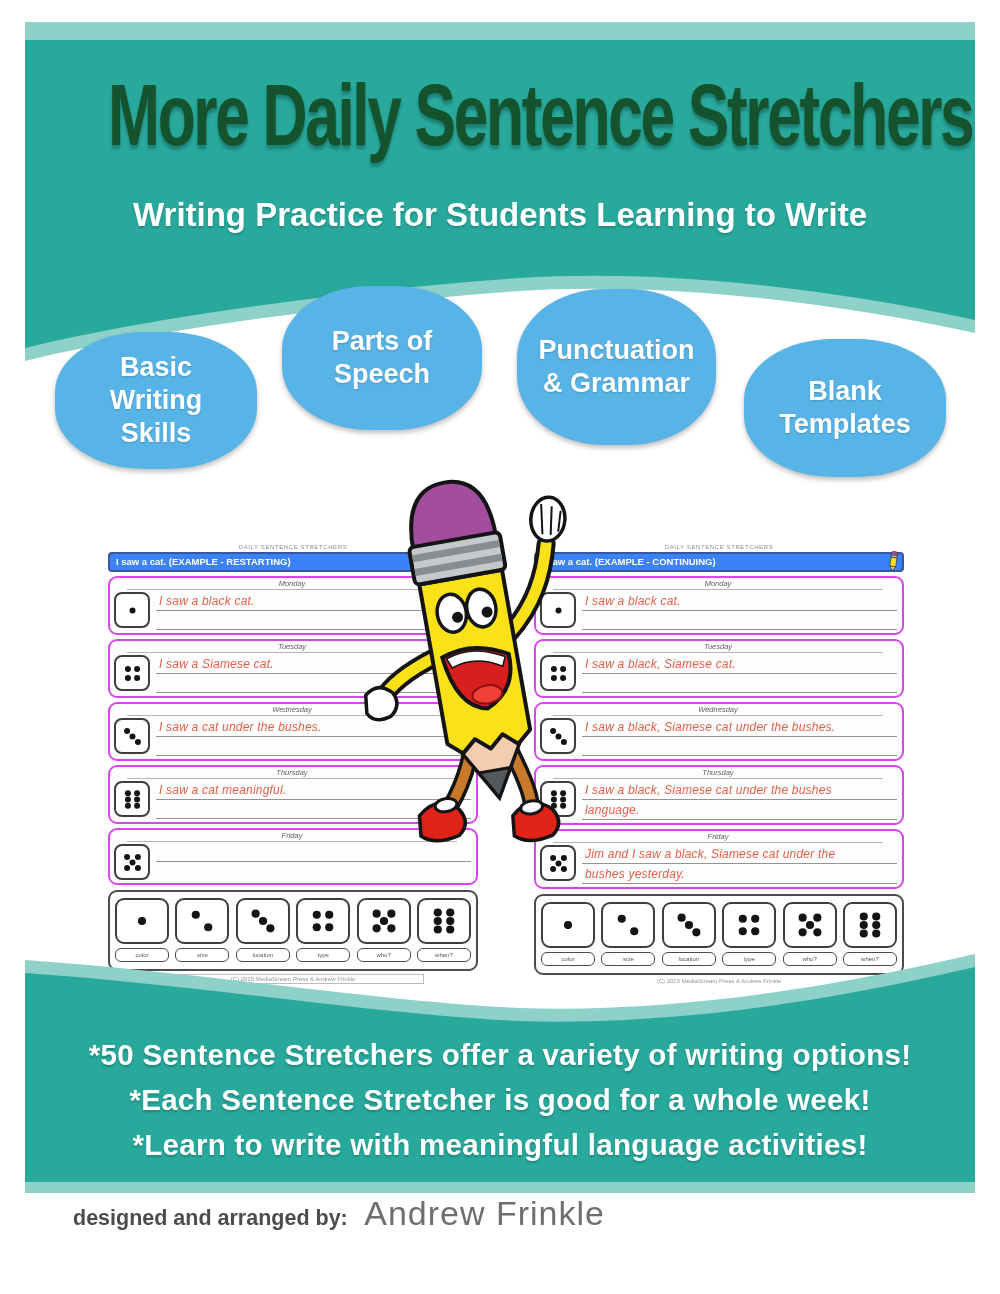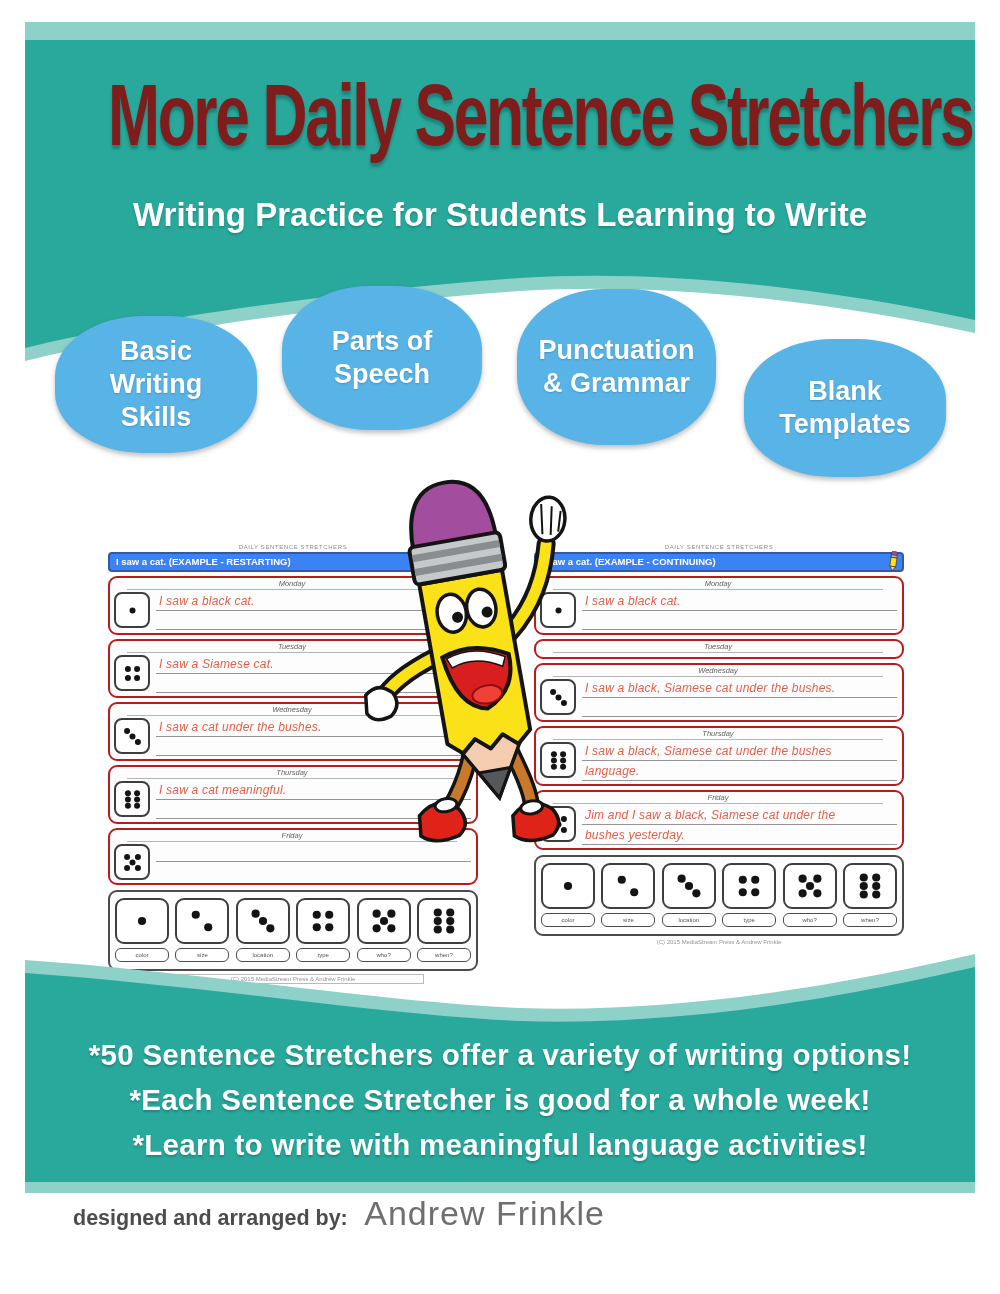--- a/index.html
+++ b/index.html
@@ -2,46 +2,46 @@
 <html><head>
 <meta charset="utf-8">
 <style>
   html,body{margin:0;padding:0;background:#ffffff;}
   #cover{position:relative;width:1000px;height:1294px;background:#ffffff;overflow:hidden;
          font-family:"Liberation Sans",sans-serif;}
   svg{display:block;}
   .abs{position:absolute;}
 
   
-  #title{top:70px;left:0;width:1000px;text-align:center;color:#7f1d1d;font-weight:bold;
+  #title{top:70px;left:0;width:1000px;text-align:center;color:#14532d;font-weight:bold;
          font-size:78px;letter-spacing:-3px;white-space:nowrap;}
   #title span{display:inline-block;transform:scaleX(0.80) scaleY(1.12);transform-origin:center;
          text-shadow:0 3px 3px rgba(0,60,55,.35);}
   #subtitle{top:196px;left:0;width:1000px;text-align:center;color:#ffffff;font-weight:bold;
          font-size:33px;text-shadow:0 2px 2px rgba(0,60,55,.25);}
 
   
   .bubble{border-radius:44%;background:#58b3e6;display:flex;align-items:center;justify-content:center;
           text-align:center;color:#ffffff;font-weight:bold;font-size:27px;line-height:1.22;
           white-space:pre-line;box-shadow:0 3px 5px rgba(0,0,0,.25);
           text-shadow:0 1px 2px rgba(0,0,0,.18);}
-  #bubble-1{left:55px;top:316px;width:202px;height:137px;}
+  #bubble-1{left:55px;top:332px;width:202px;height:137px;}
   #bubble-2{left:282px;top:286px;width:200px;height:144px;}
   #bubble-3{left:517px;top:289px;width:199px;height:156px;}
   #bubble-4{left:744px;top:339px;width:202px;height:138px;}
 
   
   .sheet{width:370px;background:#ffffff;}
   #sheet-left{left:108px;top:544px;}
   #sheet-right{left:534px;top:544px;}
   .ws-top{font-size:6px;color:#8a8a8a;letter-spacing:.6px;text-align:center;margin-bottom:2px;}
   .ws-bar{position:relative;height:16px;background:#3b82f6;border:2px solid #35589e;border-radius:4px;
           color:#ffffff;font-size:9.5px;font-weight:bold;line-height:16px;padding:0 6px;}
   .ws-bar .mini-pencil{position:absolute;right:3px;top:-3px;}
-  .ws-day{margin-top:4px;border:2px solid #b91c1c;border-radius:9px;background:#fdfdfd;
+  .ws-day{margin-top:4px;border:2px solid #d946ef;border-radius:9px;background:#fdfdfd;
           padding:1px 5px 3px 3px;}
   .ws-dayname{text-align:center;font-size:7.5px;color:#5f5f5f;font-style:italic;
           border-bottom:1px solid #b5b5b5;margin:0 14px 1px 14px;padding-bottom:1px;}
   .ws-row{display:flex;align-items:flex-start;}
   .ws-die{width:32px;height:32px;border:2.5px solid #3e3e3e;border-radius:8px;background:#ffffff;
           margin:1px 6px 0 1px;flex:0 0 auto;display:flex;align-items:center;justify-content:center;}
   .ws-die svg{width:25px;height:25px;}
   .ws-lines{flex:1;}
   .ws-line{border-bottom:1.6px solid #949494;min-height:18px;}
   .ws-line.second{min-height:16px;}
@@ -270,20 +270,34 @@
             </svg>
           </div>
         <div class="ws-lines">
           <div class="ws-line"><span class="sentence">I saw a black cat.</span></div>
           <div class="ws-line second"><span class="sentence"></span></div>
         </div>
       </div>
     </div>
     <div class="ws-day">
       <div class="ws-dayname">Tuesday</div>
+      <div class="ws-row">
+        <div class="ws-die">
+            <svg viewBox="0 0 30 30">
+              <circle cx="9.5" cy="9.5" r="3.6" fill="#141414"></circle>
+              <circle cx="20.5" cy="9.5" r="3.6" fill="#141414"></circle>
+              <circle cx="9.5" cy="20.5" r="3.6" fill="#141414"></circle>
+              <circle cx="20.5" cy="20.5" r="3.6" fill="#141414"></circle>
+            </svg>
+          </div>
+        <div class="ws-lines">
+          <div class="ws-line"><span class="sentence">I saw a black, Siamese cat.</span></div>
+          <div class="ws-line second"><span class="sentence"></span></div>
+        </div>
+      </div>
     </div>
     <div class="ws-day">
       <div class="ws-dayname">Wednesday</div>
       <div class="ws-row">
         <div class="ws-die">
             <svg viewBox="0 0 30 30">
               <circle cx="8.5" cy="8.5" r="3.6" fill="#141414"></circle>
               <circle cx="15" cy="15" r="3.6" fill="#141414"></circle>
               <circle cx="21.5" cy="21.5" r="3.6" fill="#141414"></circle>
             </svg>

